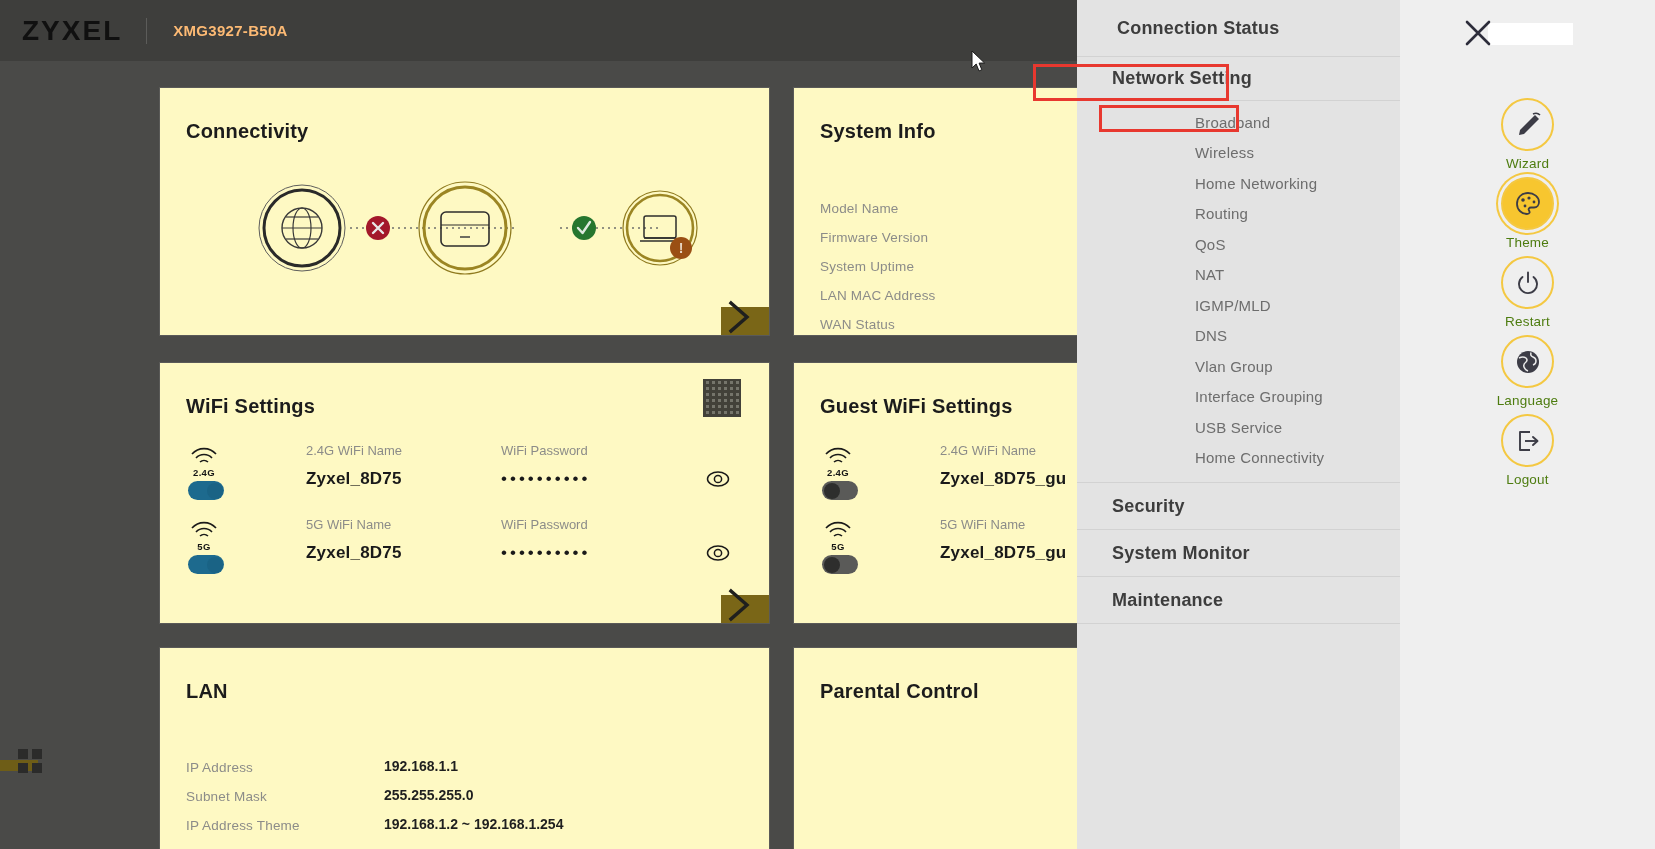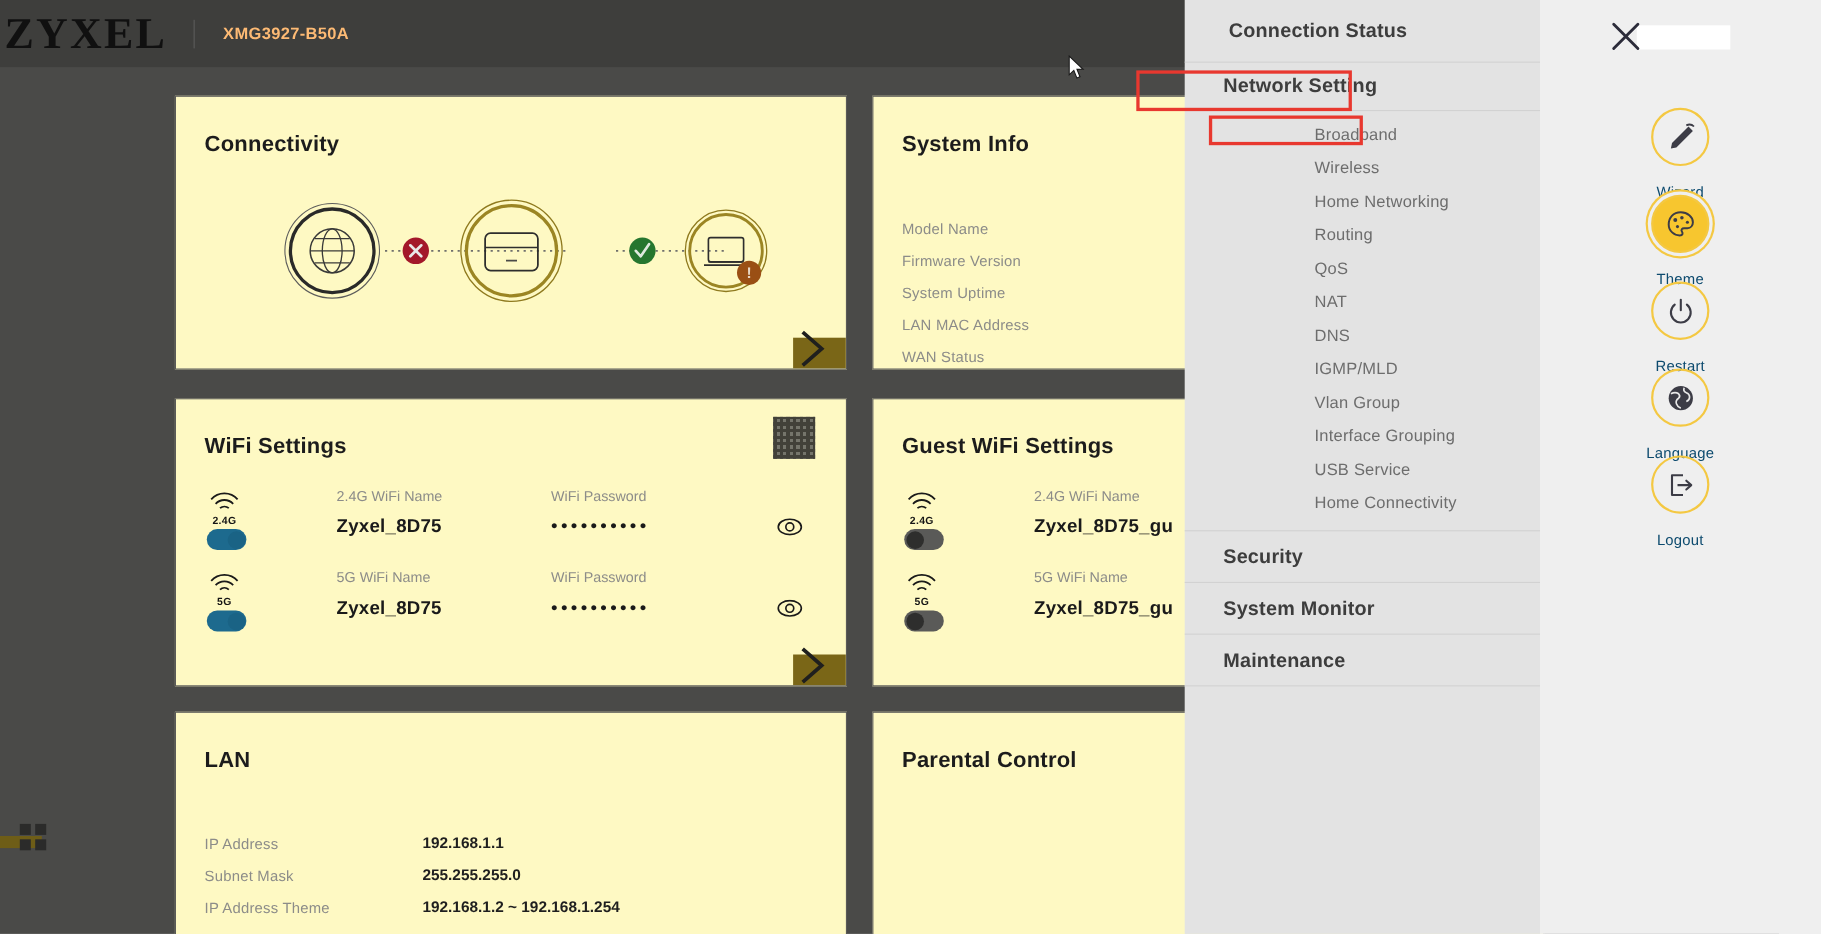--- a/index.html
+++ b/index.html
@@ -16,24 +16,23 @@
   .page {
     position: absolute; inset: 0;
     background: #4a4a48;
   }
   .topbar {
     position: absolute; top: 0; left: 0; width: 1655px; height: 61px;
     background: #3e3e3c;
     display: flex; align-items: center;
   }
   .logo {
-    margin-left: 4px;
-    font-size: 40px; font-weight: bold; letter-spacing: 2px;
+    margin-left: 22px;
+    font-size: 28px; font-weight: bold; letter-spacing: 2px;
     color: #101010;
-    font-family: Liberation Serif, serif;
   }
   .logo-sep {
     width: 1px; height: 26px; background: #5c5c5a; margin: 0 26px 0 24px;
   }
   .model {
     font-size: 15px; font-weight: bold; color: #fdba74; letter-spacing: .3px;
   }
 
   .content { position: absolute; top: 61px; left: 0; right: 0; bottom: 0; }
 
@@ -158,21 +157,21 @@
     width: 53px; height: 53px; border-radius: 50%;
     border: 2px solid #f4c842;
     display: flex; align-items: center; justify-content: center;
     background: transparent;
   }
   .side-circle.active {
     background: #f7c62f;
     box-shadow: 0 0 0 3px #efefef, 0 0 0 5px #f4c842;
   }
   .side-label {
-    margin-top: 16px; font-size: 13.5px; color: #0c4a6e; letter-spacing: .2px;
+    margin-top: 5px; font-size: 13.5px; color: #4d7c0f; letter-spacing: .2px;
   }
 
   .cursor { position: absolute; left: 971px; top: 50px; z-index: 30; }
 </style>
 </head>
 <body>
 
 <div id="app">
 
   <div class="page">
@@ -400,24 +399,24 @@
       <div class="menu-sub">
           <span>Routing</span>
         </div>
       <div class="menu-sub">
           <span>QoS</span>
         </div>
       <div class="menu-sub">
           <span>NAT</span>
         </div>
       <div class="menu-sub">
+          <span>IGMP/MLD</span>
+        </div>
+      <div class="menu-sub">
           <span>DNS</span>
-        </div>
-      <div class="menu-sub">
-          <span>IGMP/MLD</span>
         </div>
       <div class="menu-sub">
           <span>Vlan Group</span>
         </div>
       <div class="menu-sub">
           <span>Interface Grouping</span>
         </div>
       <div class="menu-sub">
           <span>USB Service</span>
         </div>

